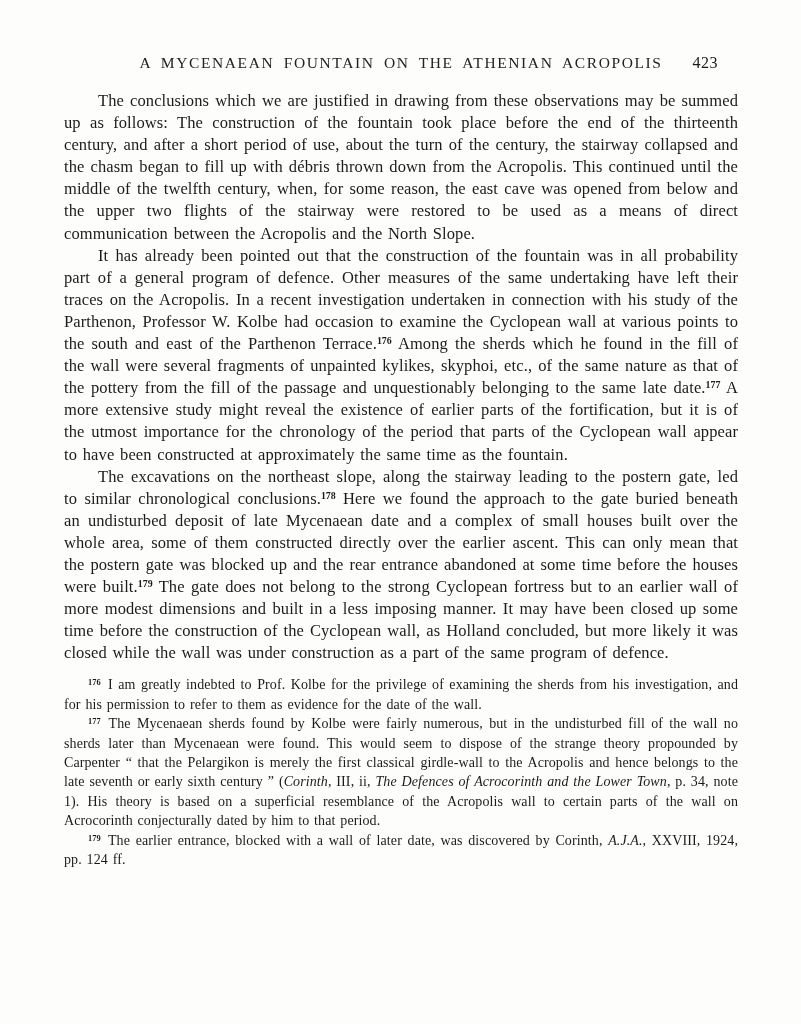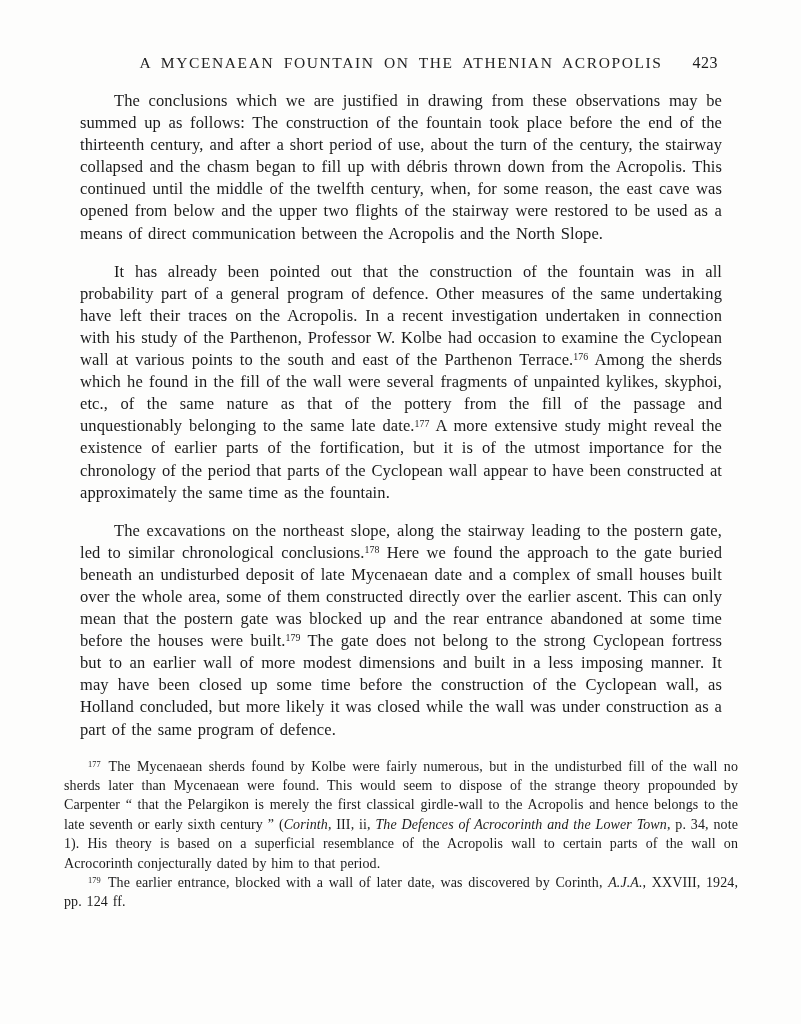--- a/index.html
+++ b/index.html
@@ -44,21 +44,21 @@
     letter-spacing: 0.5px;
   }
   .body-text {
     text-align: justify;
     font-size: 16.5px;
     line-height: 22.1px;
     word-spacing: 1.5px;
     letter-spacing: 0.1px;
   }
   .body-text p {
-    margin: 16px;
+    margin: 0;
     text-indent: 34px;
   }
   .footnotes {
     margin-top: 11px;
     text-align: justify;
     font-size: 14px;
     line-height: 19.4px;
     word-spacing: 1.2px;
     letter-spacing: 0.1px;
   }
@@ -66,20 +66,21 @@
     margin: 0;
     text-indent: 24px;
   }
   sup {
     font-size: 60%;
     line-height: 0;
     vertical-align: baseline;
     position: relative;
     top: -0.48em;
     letter-spacing: 0;
+    font-weight: bold;
   }
   .footnotes sup {
     margin-right: 2px;
   }
 </style>
 </head>
 <body>
 
 <div class="page">
   <div class="content">
@@ -89,18 +90,19 @@
       <div class="page-number">423</div>
     </div>
 
     <div class="body-text">
       <p class="para"><span>The conclusions which we are justified in drawing from these observations may be summed up as follows: The construction of the fountain took place before the end of the thirteenth century, and after a short period of use, about the turn of the century, the stairway collapsed and the chasm began to fill up with débris thrown down from the Acropolis.  This continued until the middle of the twelfth century, when, for some reason, the east cave was opened from below and the upper two flights of the stairway were restored to be used as a means of direct communication between the Acropolis and the North Slope.</span></p>
       <p class="para"><span>It has already been pointed out that the construction of the fountain was in all probability part of a general program of defence.  Other measures of the same undertaking have left their traces on the Acropolis.  In a recent investigation undertaken in connection with his study of the Parthenon, Professor W. Kolbe had occasion to examine the Cyclopean wall at various points to the south and east of the Parthenon Terrace.</span><sup>176</sup><span>  Among the sherds which he found in the fill of the wall were several fragments of unpainted kylikes, skyphoi, etc., of the same nature as that of the pottery from the fill of the passage and unquestionably belonging to the same late date.</span><sup>177</sup><span>  A more extensive study might reveal the existence of earlier parts of the fortification, but it is of the utmost importance for the chronology of the period that parts of the Cyclopean wall appear to have been constructed at approximately the same time as the fountain.</span></p>
       <p class="para"><span>The excavations on the northeast slope, along the stairway leading to the postern gate, led to similar chronological conclusions.</span><sup>178</sup><span>  Here we found the approach to the gate buried beneath an undisturbed deposit of late Mycenaean date and a complex of small houses built over the whole area, some of them constructed directly over the earlier ascent.  This can only mean that the postern gate was blocked up and the rear entrance abandoned at some time before the houses were built.</span><sup>179</sup><span>  The gate does not belong to the strong Cyclopean fortress but to an earlier wall of more modest dimensions and built in a less imposing manner.  It may have been closed up some time before the construction of the Cyclopean wall, as Holland concluded, but more likely it was closed while the wall was under construction as a part of the same program of defence.</span></p>
     </div>
 
     <div class="footnotes">
+      <p class="fn"><sup>176</sup><span> I am greatly indebted to Prof. Kolbe for the privilege of examining the sherds from his investigation, and for his permission to refer to them as evidence for the date of the wall.</span></p>
       <p class="fn"><sup>177</sup><span> The Mycenaean sherds found by Kolbe were fairly numerous, but in the undisturbed fill of the wall no sherds later than Mycenaean were found.  This would seem to dispose of the strange theory propounded by Carpenter “ that the Pelargikon is merely the first classical girdle-wall to the Acropolis and hence belongs to the late seventh or early sixth century ” (</span><i>Corinth</i><span>, III, ii, </span><i>The Defences of Acrocorinth and the Lower Town</i><span>, p. 34, note 1).  His theory is based on a superficial resemblance of the Acropolis wall to certain parts of the wall on Acrocorinth conjecturally dated by him to that period.</span></p>
       <p class="fn"><sup>179</sup><span> The earlier entrance, blocked with a wall of later date, was discovered by Corinth, </span><i>A.J.A.</i><span>, XXVIII, 1924, pp. 124 ff.</span></p>
     </div>
 
   </div>
 </div>
 
 </body></html>

